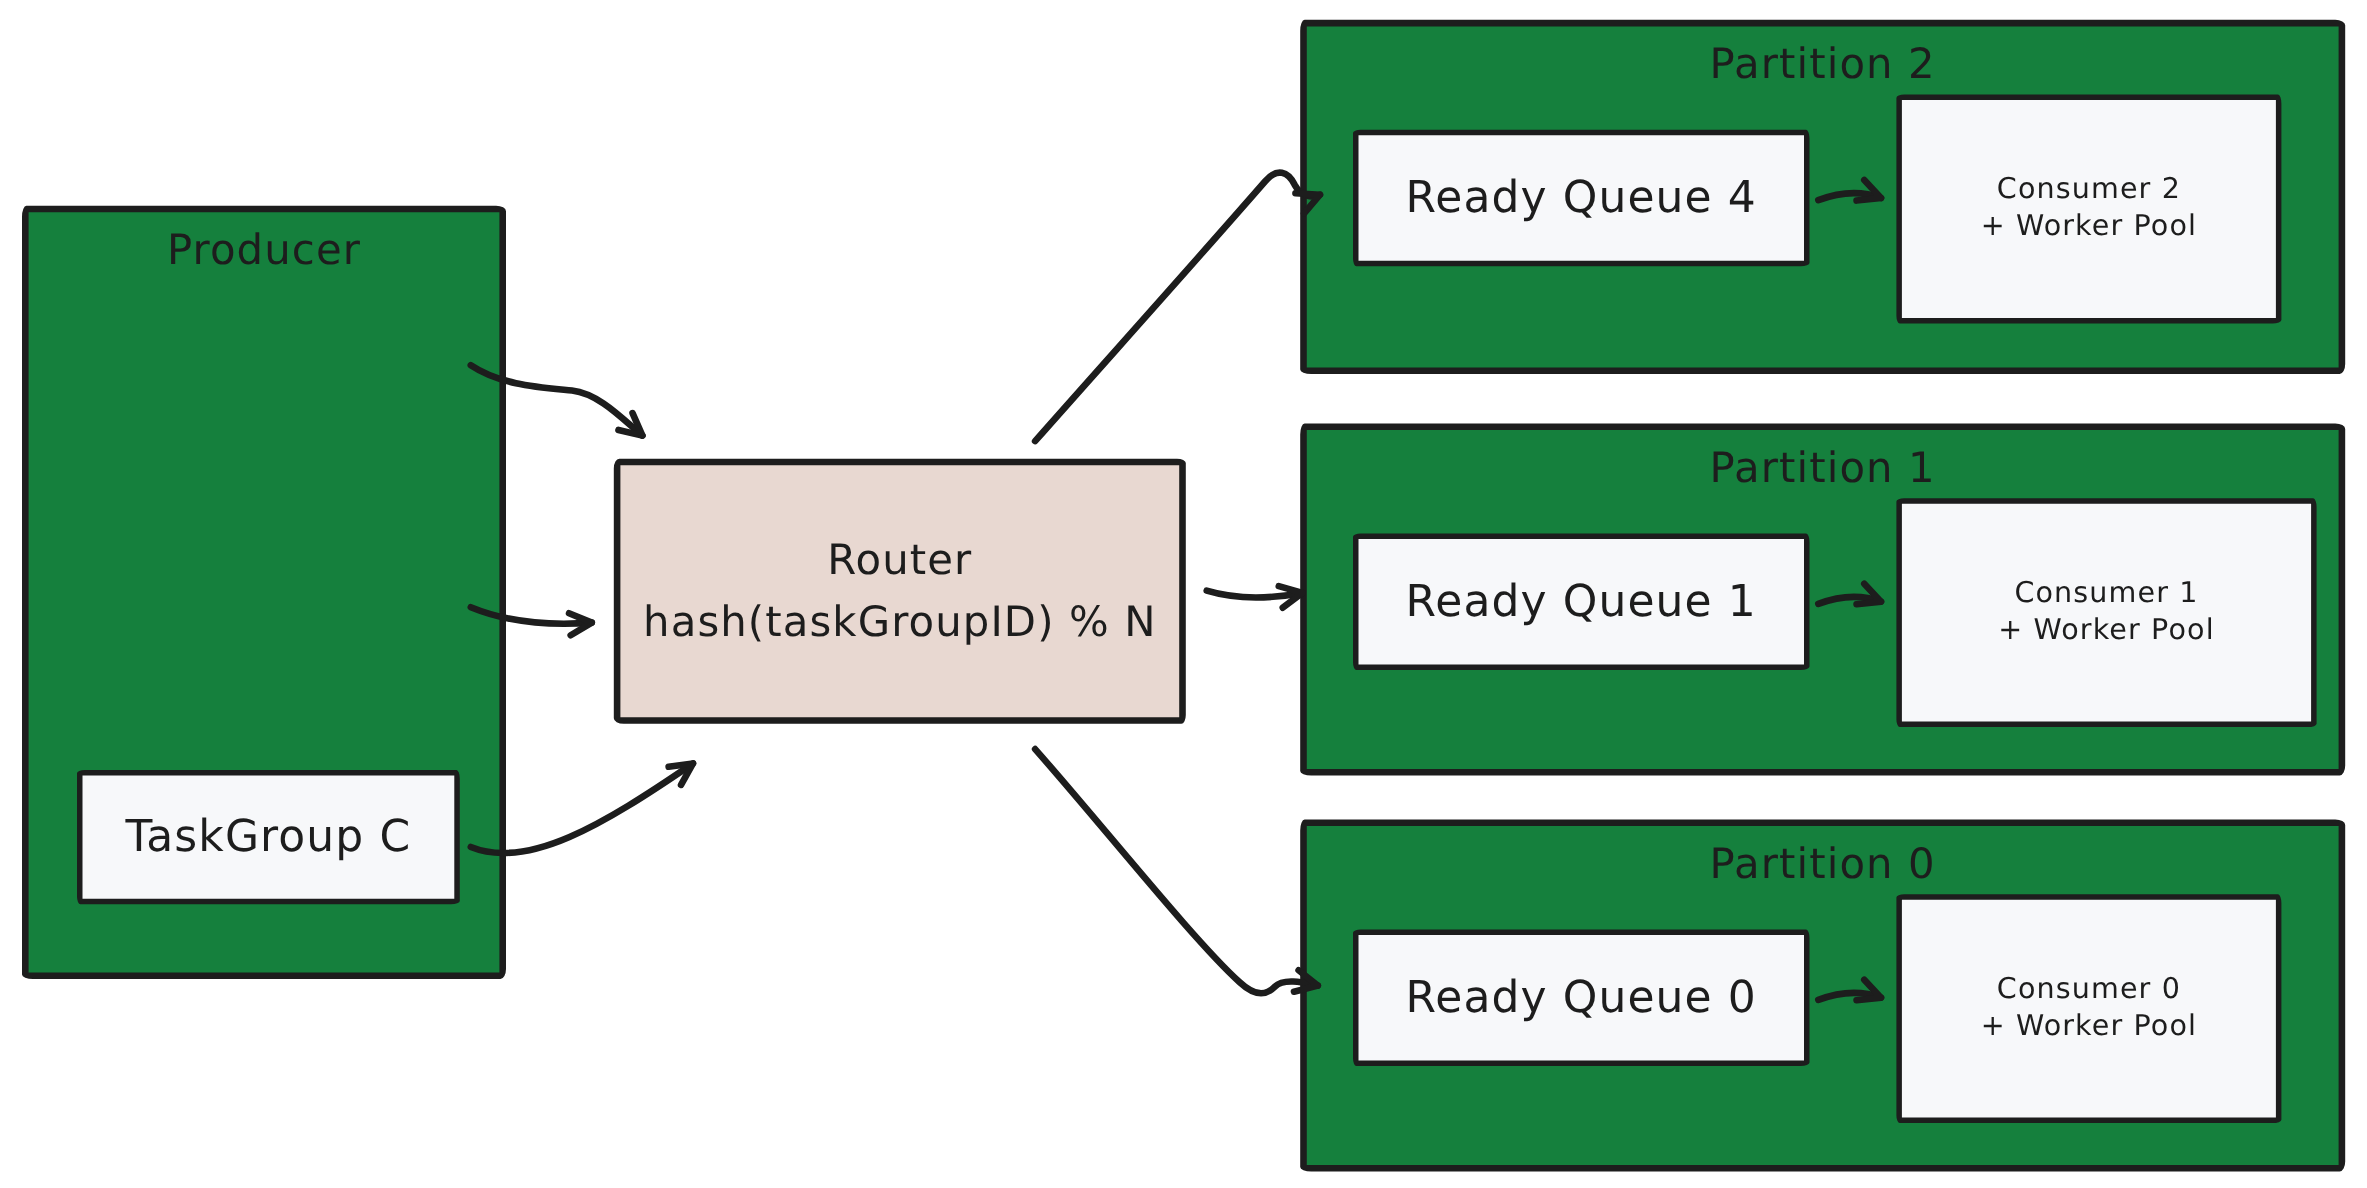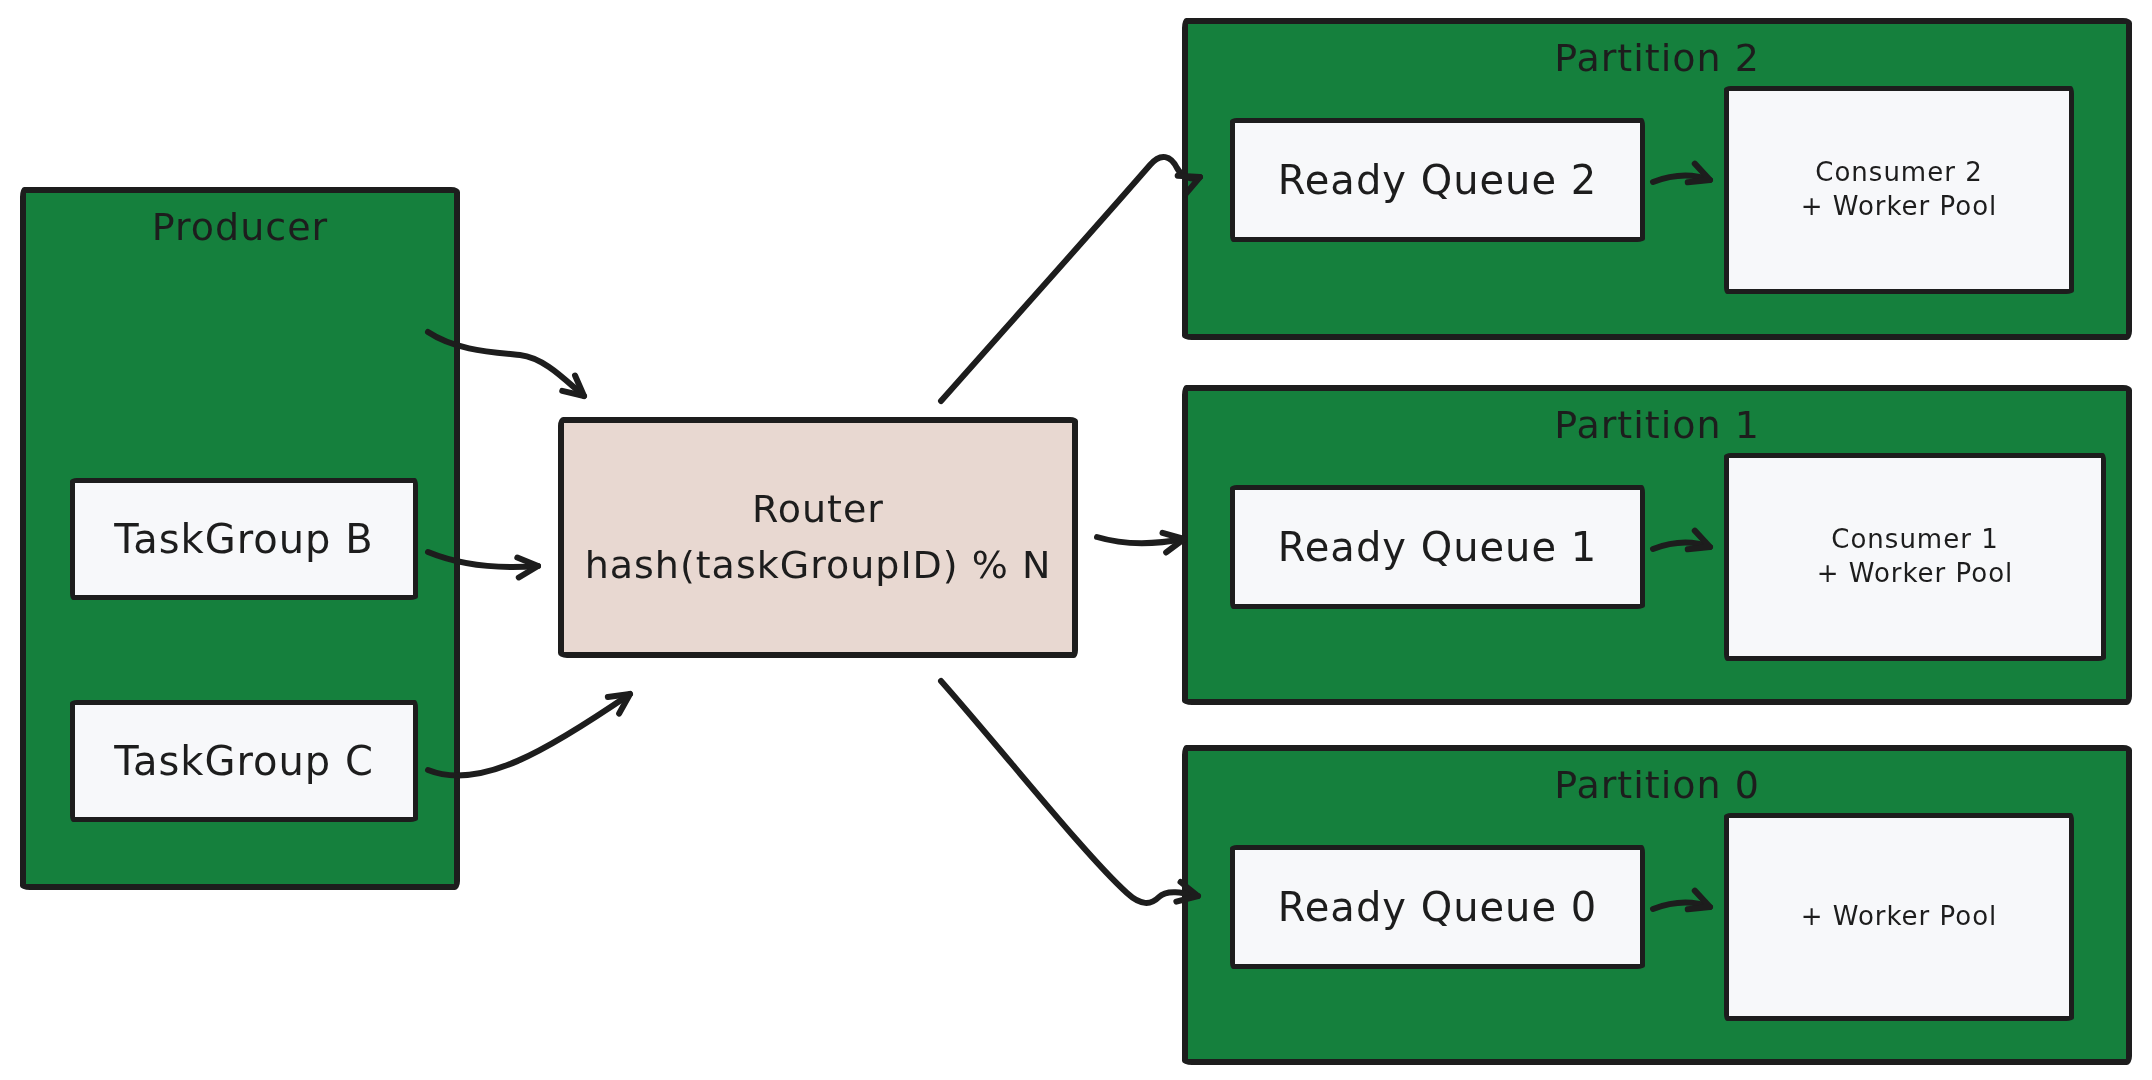--- a/index.html
+++ b/index.html
@@ -36,37 +36,34 @@
   .consumer-line{display:block;font-size:26px;}
   svg.arrows{position:absolute;left:0;top:0;pointer-events:none;}
   svg.arrows path{stroke:#1d1d1d;stroke-width:6;fill:none;
     stroke-linecap:round;stroke-linejoin:round;}
 </style>
 </head>
 <body>
 
 <div class="group" style="left:20px;top:187px;width:440px;height:703px;">
   <div class="group-title">Producer</div>
-  <div class="node" style="left:44px;top:285px;width:348px;height:122px;">
-    <span>TaskGroup B</span>
-  </div>
   <div class="node" style="left:44px;top:507px;width:348px;height:122px;">
     <span>TaskGroup C</span>
   </div>
 </div>
 
 <div class="router">
   <div>Router</div>
   <div>hash(taskGroupID) % N</div>
 </div>
 
 <div class="group" style="left:1182px;top:18px;width:950px;height:322px;">
   <div class="group-title">Partition 2</div>
   <div class="node" style="left:42px;top:94px;width:415px;height:124px;">
-    <span>Ready Queue 2</span>
+    <span>Ready Queue 4</span>
   </div>
   <div class="node" style="left:536px;top:62px;width:350px;height:208px;">
     <span class="consumer-line">Consumer 2</span>
     <span class="consumer-line">+ Worker Pool</span>
   </div>
 </div>
 
 <div class="group" style="left:1182px;top:385px;width:950px;height:320px;">
   <div class="group-title">Partition 1</div>
   <div class="node" style="left:42px;top:94px;width:415px;height:124px;">
@@ -77,20 +74,21 @@
     <span class="consumer-line">+ Worker Pool</span>
   </div>
 </div>
 
 <div class="group" style="left:1182px;top:745px;width:950px;height:320px;">
   <div class="group-title">Partition 0</div>
   <div class="node" style="left:42px;top:94px;width:415px;height:124px;">
     <span>Ready Queue 0</span>
   </div>
   <div class="node" style="left:536px;top:62px;width:350px;height:208px;">
+    <span class="consumer-line">Consumer 0</span>
     <span class="consumer-line">+ Worker Pool</span>
   </div>
 </div>
 
 <svg class="arrows" width="2152" height="1080" viewBox="0 0 2152 1080">
   <defs>
     <marker id="ah" markerUnits="userSpaceOnUse" markerWidth="34" markerHeight="34" refX="26" refY="17" orient="auto">
       <path d="M6 7 L26 17 L6 27" fill="none" stroke="#1d1d1d" stroke-width="5" stroke-linecap="round" stroke-linejoin="round"></path>
     </marker>
   </defs>

